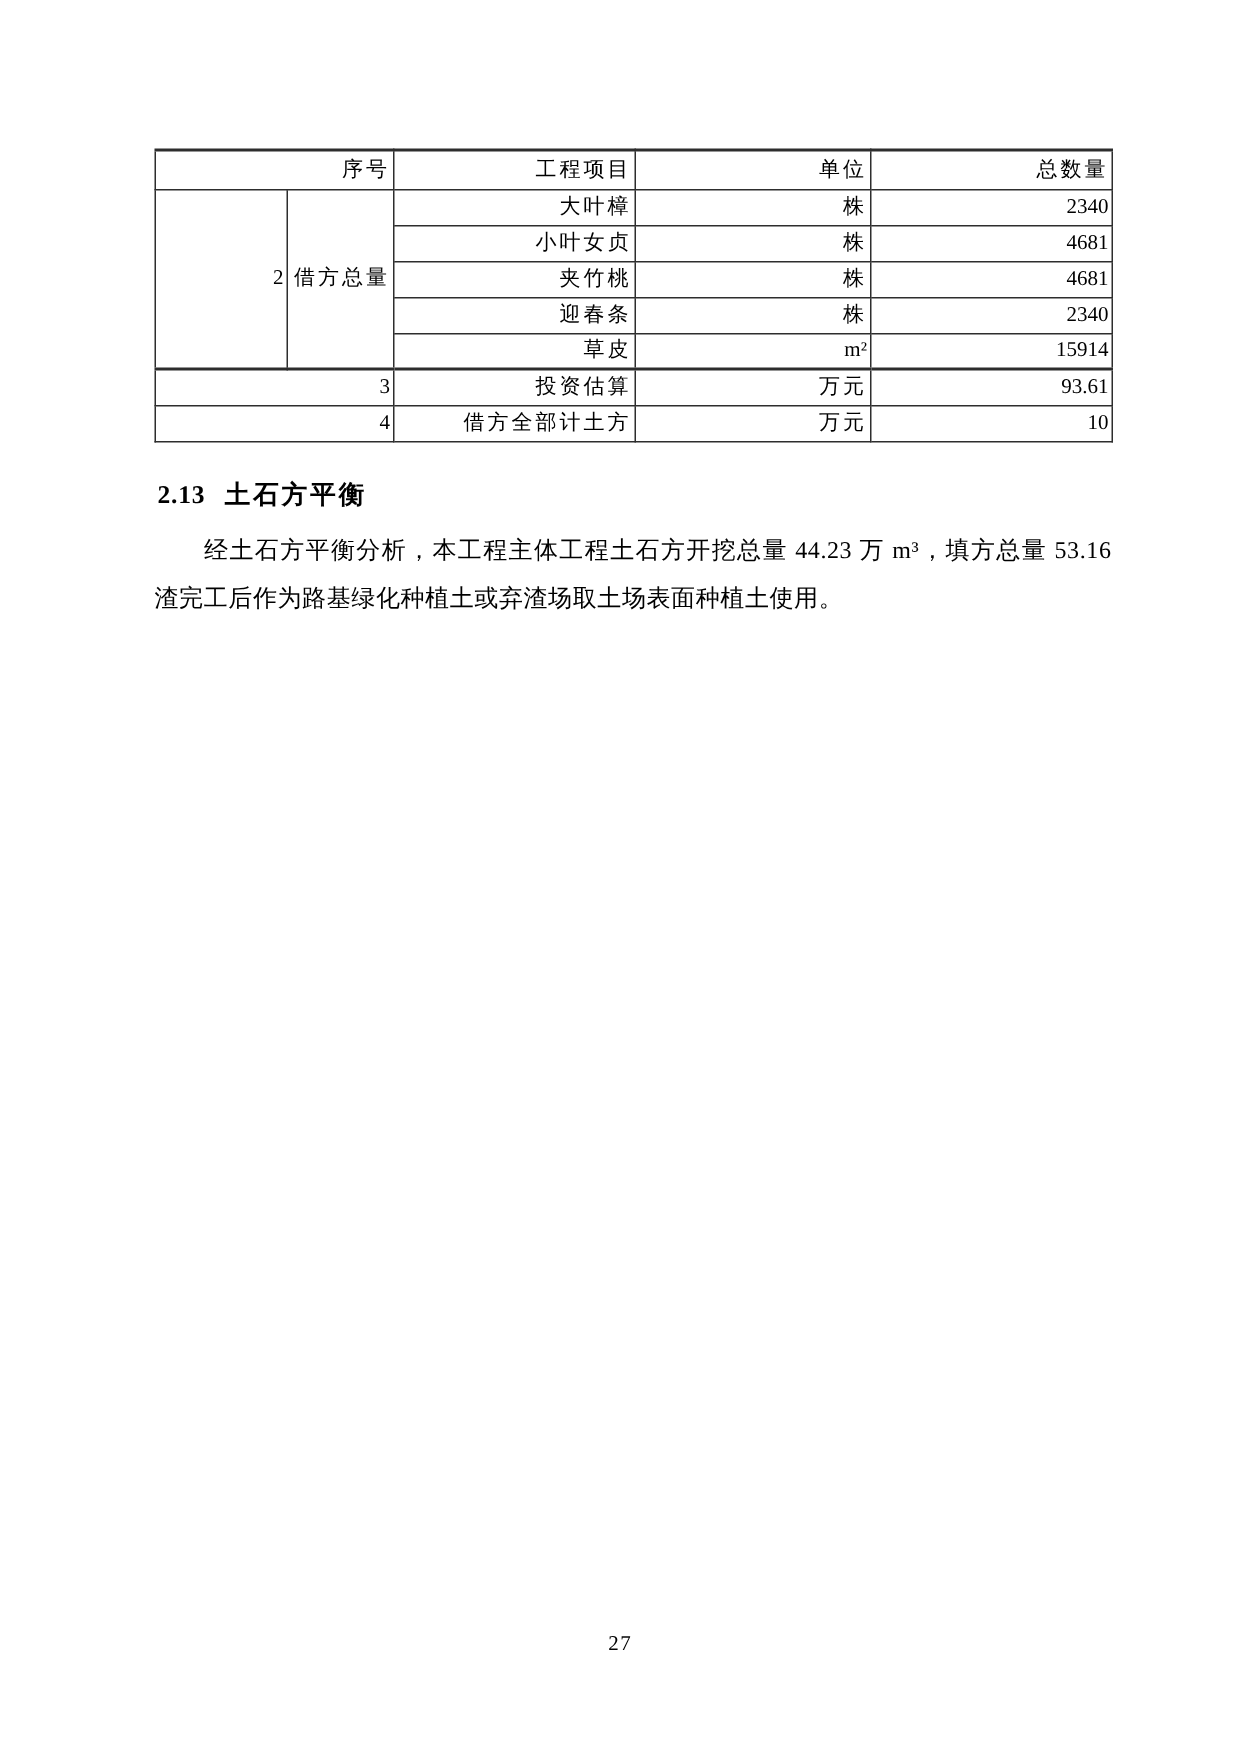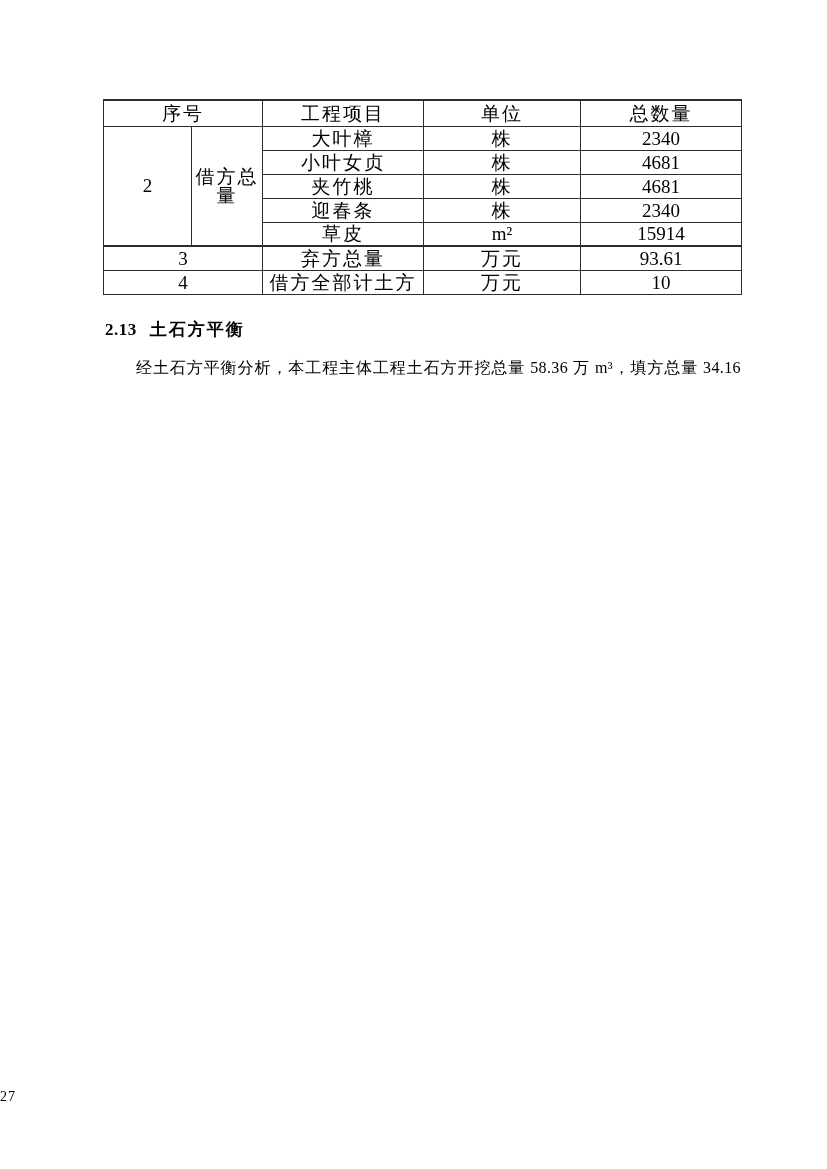--- a/index.html
+++ b/index.html
@@ -9,22 +9,22 @@
     overflow:hidden;
   }
   
   .doc-table{
     position:absolute;left:103px;top:99px;width:638px;
     border-collapse:collapse;table-layout:fixed;
     border-top:2px solid #2d2d2d;
   }
   .doc-table th,.doc-table td{
     border:1px solid #2d2d2d;
-    text-align:center;vertical-align:middle;
-    font-weight:normal;font-size:19px;padding:0 2px;
+    text-align:right;vertical-align:middle;
+    font-weight:normal;font-size:14px;padding:0 2px;
     line-height:19px;
   }
   .doc-table tr{height:24px;}
   .doc-table tr.hdr-row{height:26px;}
   .cjk{letter-spacing:2px;}
   .thick-top td{border-top:2px solid #2d2d2d;}
   .group-label-cell{padding:0 6px;}
   
   .section-heading{
     position:absolute;left:105px;top:319px;height:22px;
@@ -39,21 +39,21 @@
   }
   .paragraph .line{
     text-align:justify;text-align-last:justify;
     white-space:nowrap;overflow:visible;
   }
   .paragraph .line.first{text-indent:33px;}
   .paragraph .line.last{text-align:left;text-align-last:left;}
   
   .page-number{
     position:absolute;left:0;right:0;top:1089px;
-    font-size:14px;letter-spacing:1px;
+    text-align:center;font-size:14px;letter-spacing:1px;
   }
 </style>
 </head>
 <body>
 
 <div class="page">
 
   <table class="doc-table">
     <colgroup>
       <col style="width:88px">
@@ -91,36 +91,37 @@
         <td class="cjk">株</td>
         <td>2340</td>
       </tr>
       <tr>
         <td class="cjk">草皮</td>
         <td>m²</td>
         <td>15914</td>
       </tr>
       <tr class="thick-top">
         <td colspan="2">3</td>
-        <td class="cjk">弃方总量</td>
+        <td class="cjk">投资估算</td>
         <td class="cjk">万元</td>
         <td>93.61</td>
       </tr>
       <tr>
         <td colspan="2">4</td>
         <td class="cjk">借方全部计土方</td>
         <td class="cjk">万元</td>
         <td>10</td>
       </tr>
     </tbody>
   </table>
 
   <div class="section-heading">
     <span class="sec-num">2.13</span><span class="sec-title">土石方平衡</span>
   </div>
 
   <div class="paragraph">
-    <div class="line first">经土石方平衡分析，本工程主体工程土石方开挖总量 58.36 万 m³，填方总量 34.16</div>
+    <div class="line first">经土石方平衡分析，本工程主体工程土石方开挖总量 44.23 万 m³，填方总量 53.16</div>
+    <div class="line last">渣完工后作为路基绿化种植土或弃渣场取土场表面种植土使用。</div>
   </div>
 
   <div class="page-number">27</div>
 
 </div>
 
 </body></html>

